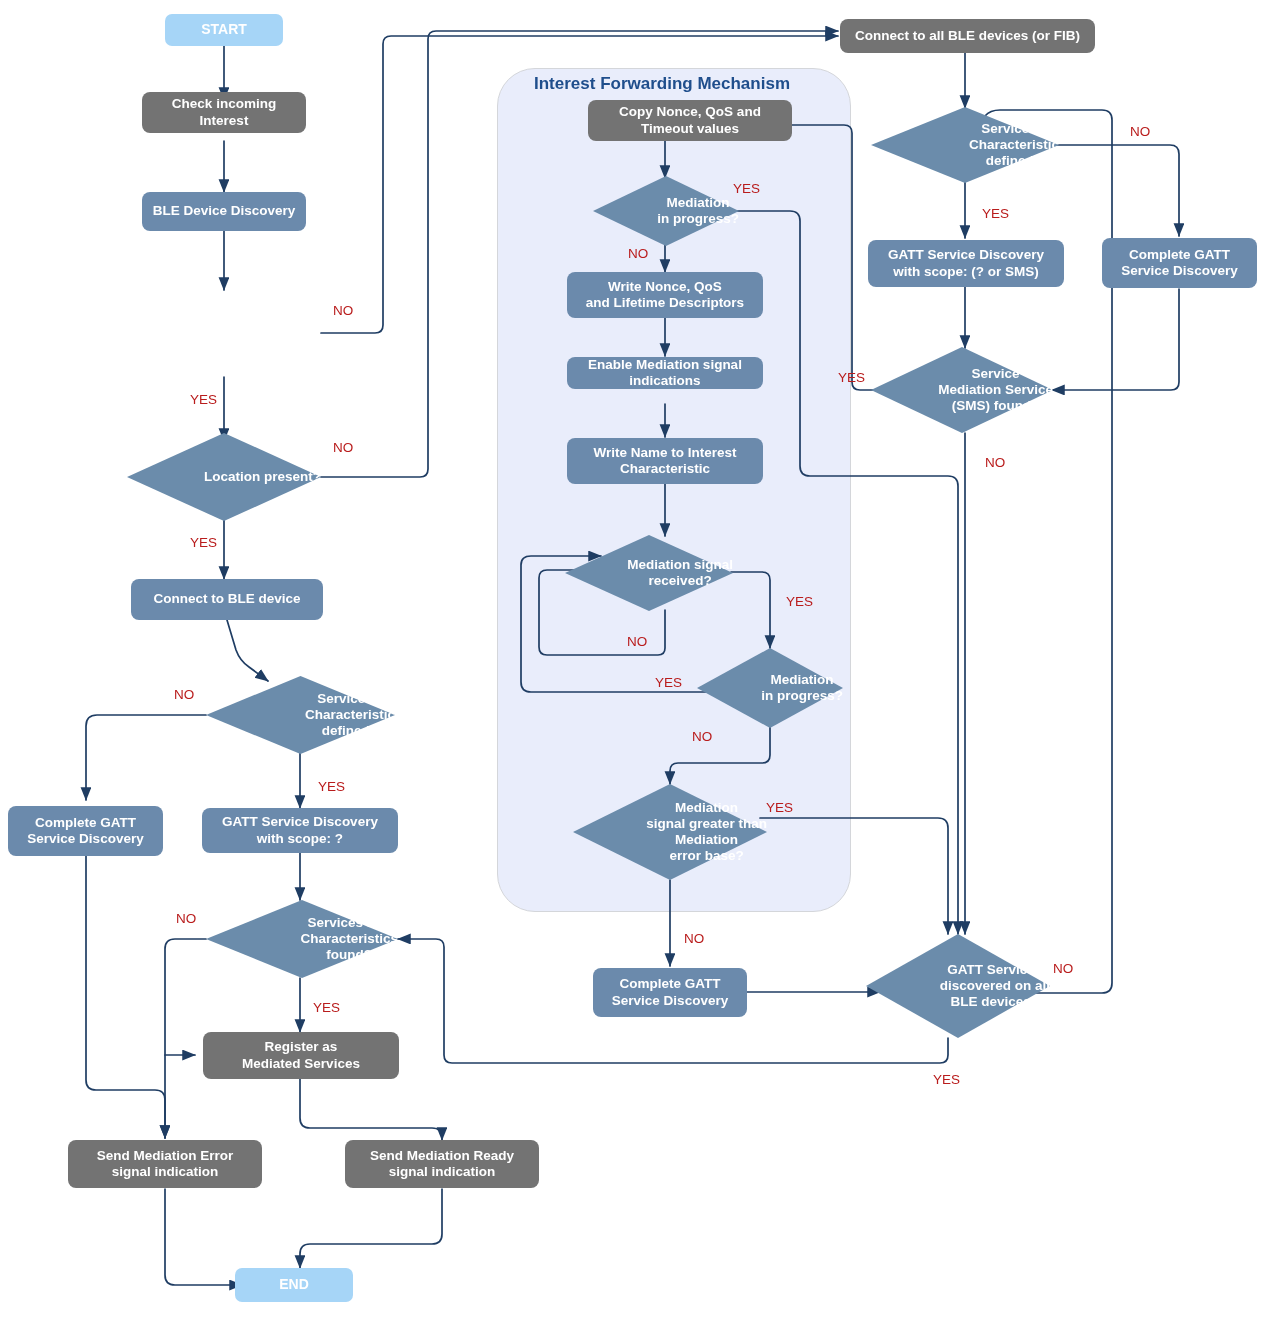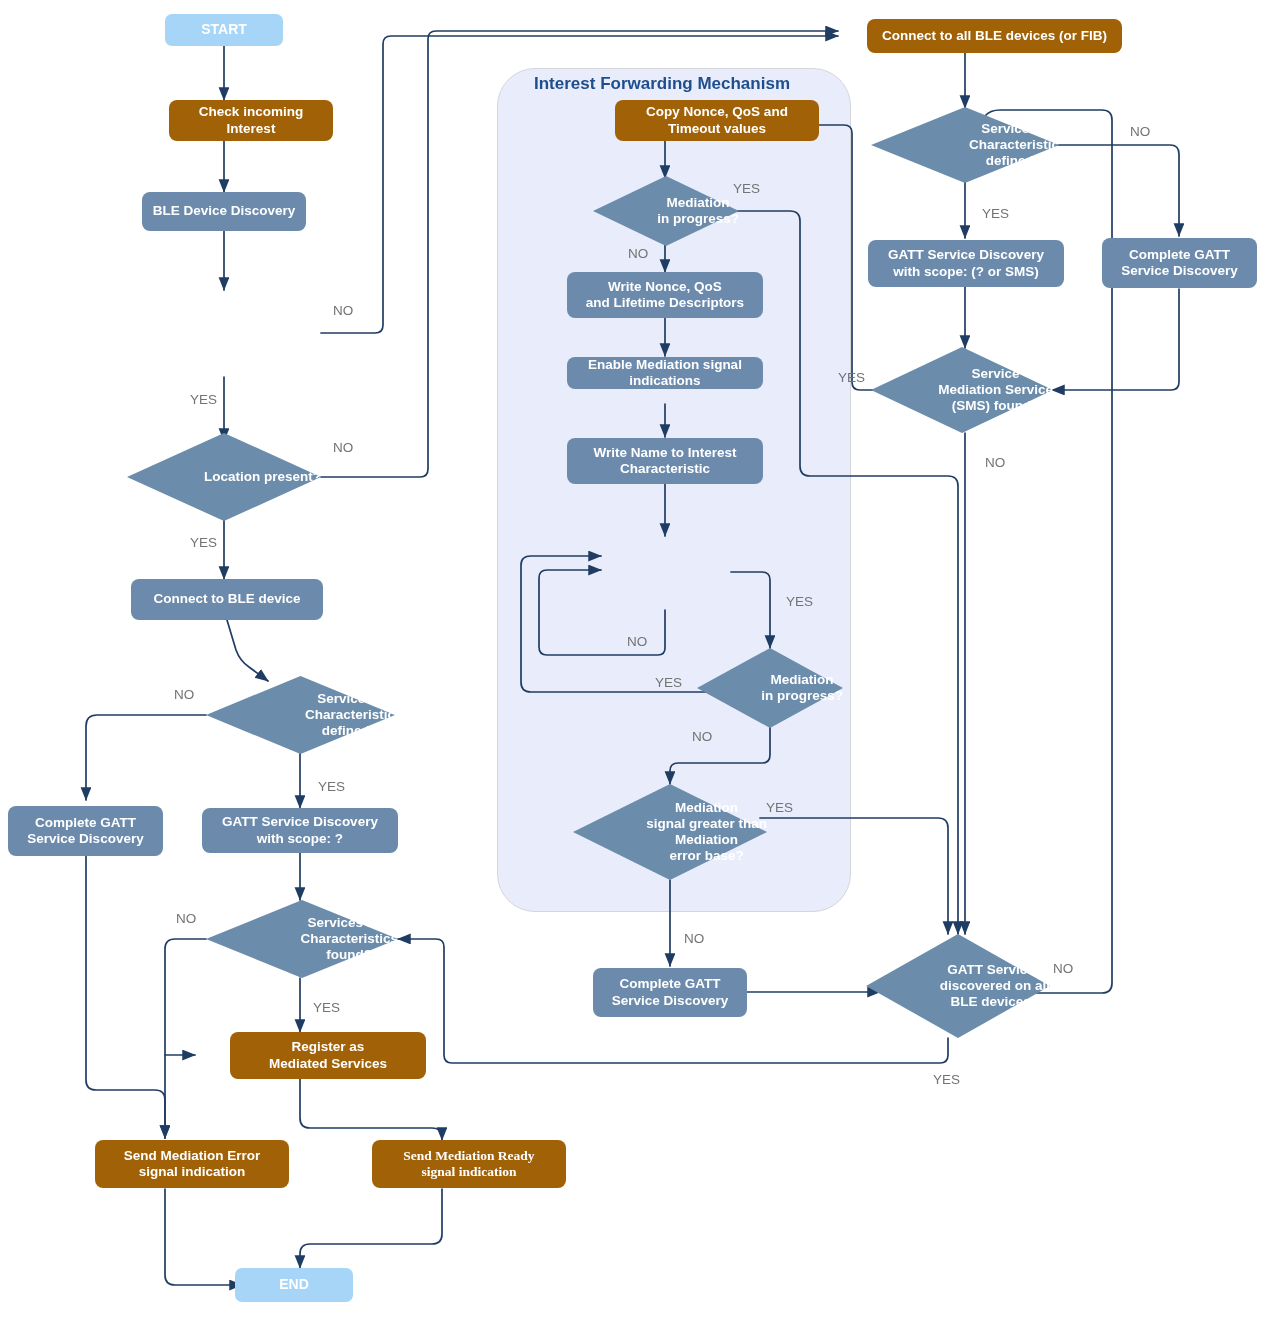--- a/index.html
+++ b/index.html
@@ -4,30 +4,30 @@
 <style>
   html,body{margin:0;padding:0;background:#ffffff;}
   body{font-family:"Liberation Sans", sans-serif;}
   #canvas{position:relative;width:1266px;height:1319px;background:#fff;overflow:hidden;}
   svg.edges{position:absolute;left:0;top:0;width:1266px;height:1319px;pointer-events:none;}
 
   .node{position:absolute;box-sizing:border-box;display:flex;align-items:center;justify-content:center;
         text-align:center;color:#ffffff;font-weight:bold;font-size:13.5px;line-height:1.22;
         border-radius:8px;padding:2px 6px;}
   .node.start-end{background:#a6d5f7;font-size:14px;border-radius:7px;}
-  .node.proc-mid{background:#a16207;margin-left:27px;}
+  .node.proc-mid{background:#737373;}
   .node.proc-dark{background:#6b8aac;}
 
   .diamond{position:absolute;display:flex;align-items:center;justify-content:flex-end;text-align:center;}
   .diamond .dlabel{position:relative;z-index:2;color:#fff;font-weight:bold;font-size:13.5px;line-height:1.2;
                    white-space:nowrap;}
   .diamond .dshape{position:absolute;left:0;top:0;width:100%;height:100%;background:#6b8cab;
                    clip-path:polygon(50% 0,100% 50%,50% 100%,0 50%);z-index:1;}
 
-  .edge-label{position:absolute;color:#737373;font-size:13.5px;font-weight:normal;
+  .edge-label{position:absolute;color:#b91c1c;font-size:13.5px;font-weight:normal;
               font-family:"Liberation Sans", sans-serif;white-space:nowrap;}
 
   .panel{position:absolute;background:#e9edfb;border:1px solid #d4d6da;border-radius:38px;}
   .panel-title{position:absolute;color:#1f4e8c;font-weight:bold;font-size:17px;white-space:nowrap;}
 </style>
 </head>
 <body>
 
 <div id="canvas">
 
@@ -118,21 +118,21 @@
       <path d="M948,1038 L948,1055 Q948,1063 940,1063 L452,1063 Q444,1063 444,1055 L444,947 Q444,939 436,939 L398,939" marker-end="url(#ah)"></path>
 
       <path d="M165,1055 L195,1055" marker-end="url(#ah)"></path>
     </g>
   </svg>
 
   <div class="node start-end" style="left:165px;top:14px;width:118px;height:32px;">
     <span>START</span>
   </div>
 
-  <div class="node proc-mid" style="left:142px;top:100px;width:164px;height:41px;">
+  <div class="node proc-mid" style="left:142px;top:92px;width:164px;height:41px;">
     <span>
       <span>Check incoming</span><br>
       <span>Interest</span>
     </span>
   </div>
 
   <div class="node proc-dark" style="left:142px;top:192px;width:164px;height:39px;justify-content:center;">
     <span>BLE Device Discovery</span>
   </div>
 
@@ -185,21 +185,21 @@
     </span>
   </div>
 
   <div class="node proc-mid" style="left:68px;top:1140px;width:194px;height:48px;">
     <span>
       <span>Send Mediation Error</span><br>
       <span>signal indication</span>
     </span>
   </div>
 
-  <div class="node proc-mid" style="left:345px;top:1140px;width:194px;height:48px;font-family:Liberation Serif, serif;">
+  <div class="node proc-mid" style="left:345px;top:1140px;width:194px;height:48px;">
     <span>
       <span>Send Mediation Ready</span><br>
       <span>signal indication</span>
     </span>
   </div>
 
   <div class="node start-end" style="left:235px;top:1268px;width:118px;height:34px;">
     <span>END</span>
   </div>
 
@@ -232,20 +232,27 @@
     </span>
   </div>
 
   <div class="node proc-dark" style="left:567px;top:438px;width:196px;height:46px;">
     <span>
       <span>Write Name to Interest</span><br>
       <span>Characteristic</span>
     </span>
   </div>
 
+  <div class="diamond" style="left:565px;top:535px;width:168px;height:76px;">
+    <div class="dshape"></div>
+    <div class="dlabel">
+      <span>Mediation signal</span><br>
+      <span>received?</span>
+    </div>
+  </div>
 
   <div class="diamond" style="left:697px;top:648px;width:146px;height:80px;">
     <div class="dshape"></div>
     <div class="dlabel">
       <span>Mediation</span><br>
       <span>in progress?</span>
     </div>
   </div>
 
   <div class="diamond" style="left:573px;top:784px;width:194px;height:96px;">

